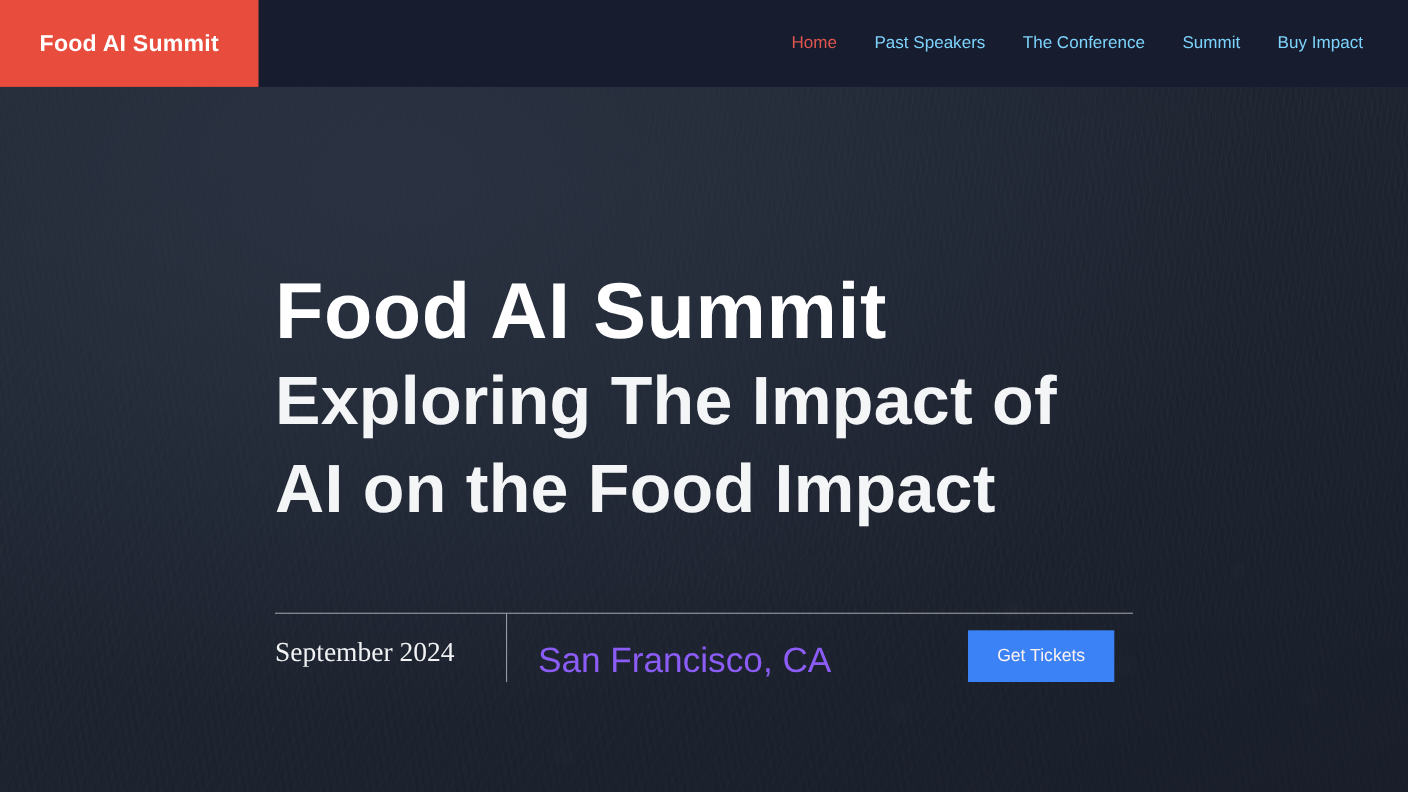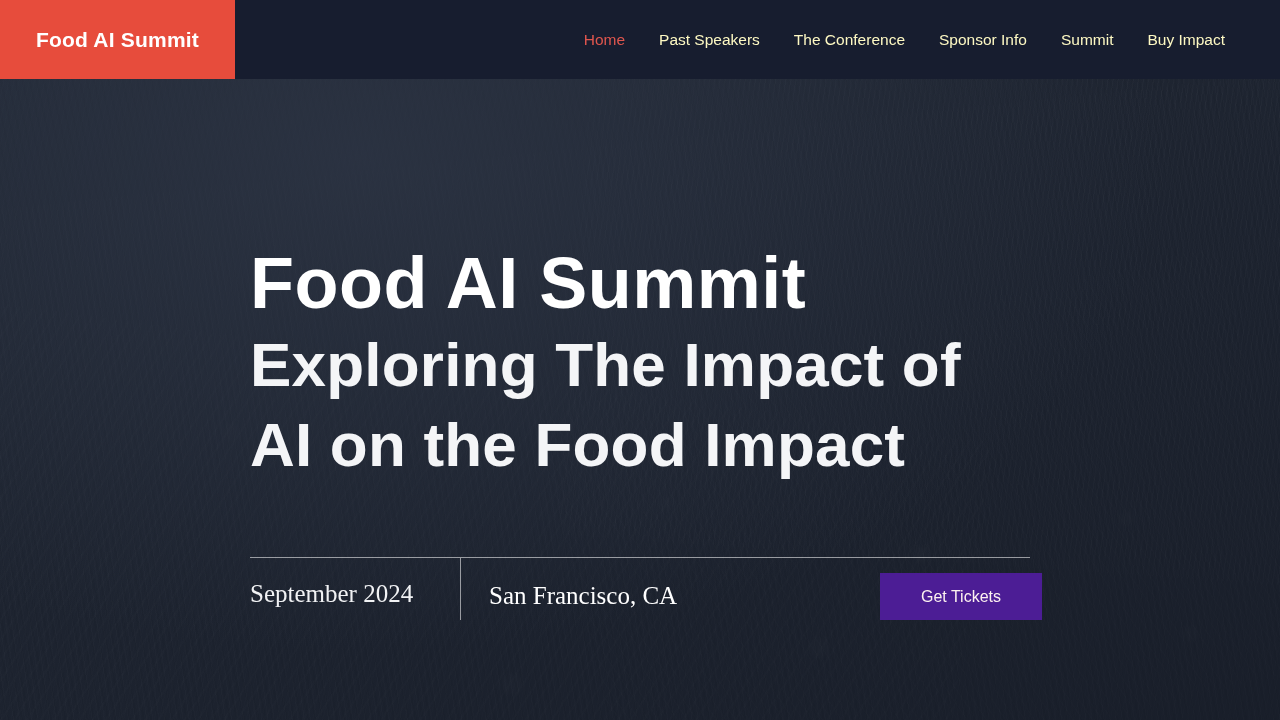--- a/index.html
+++ b/index.html
@@ -149,25 +149,25 @@
     font-size: 21px;
     font-weight: bold;
     letter-spacing: 0.2px;
     white-space: nowrap;
   }
   .nav {
     flex: 1 1 auto;
     display: flex;
     align-items: center;
     justify-content: flex-end;
-    padding-right: 38px;
+    padding-right: 24px;
     gap: 0px;
   }
   .nav-item {
-    color: #fef9c3;
+    color: #7dd3fc;
     font-size: 15.5px;
     padding: 0 17px;
     white-space: nowrap;
     cursor: pointer;
     line-height: 79px;
   }
   .nav-item.active { color: #e0564e; }
 
   
   .hero {
@@ -229,32 +229,32 @@
     left: 210px;
     top: 0px;
     width: 1px;
     height: 62px;
     background: rgba(255,255,255,0.55);
   }
   .meta-city {
     position: absolute;
     left: 239px;
     top: 24px;
-    color: #ffffff;
-    font-family: Liberation Serif, serif;
-    font-size: 25px;
+    color: #8b5cf6;
+    font-family: Liberation Sans, sans-serif;
+    font-size: 32px;
     white-space: nowrap;
   }
   .cta-button {
     position: absolute;
     left: 630px;
     top: 15px;
-    width: 162px;
+    width: 133px;
     height: 47px;
-    background: #4c1d95;
+    background: #3b82f6;
     color: #fdf2f0;
     border: none;
     font-family: "Liberation Sans", sans-serif;
     font-size: 16px;
     cursor: pointer;
     display: flex;
     align-items: center;
     justify-content: center;
     white-space: nowrap;
   }
@@ -275,21 +275,20 @@
   </div>
 
   <div class="topbar">
     <div class="brand">
       <span class="brand-text">Food AI Summit</span>
     </div>
     <nav class="nav">
       <a class="nav-item active">Home</a>
       <a class="nav-item">Past Speakers</a>
       <a class="nav-item">The Conference</a>
-      <a class="nav-item">Sponsor Info</a>
       <a class="nav-item">Summit</a>
       <a class="nav-item">Buy Impact</a>
     </nav>
   </div>
 
   <div class="hero">
 
     <div class="hero-inner">
       <h1 class="hero-title">Food AI Summit</h1>
       <div class="hero-subtitle">

